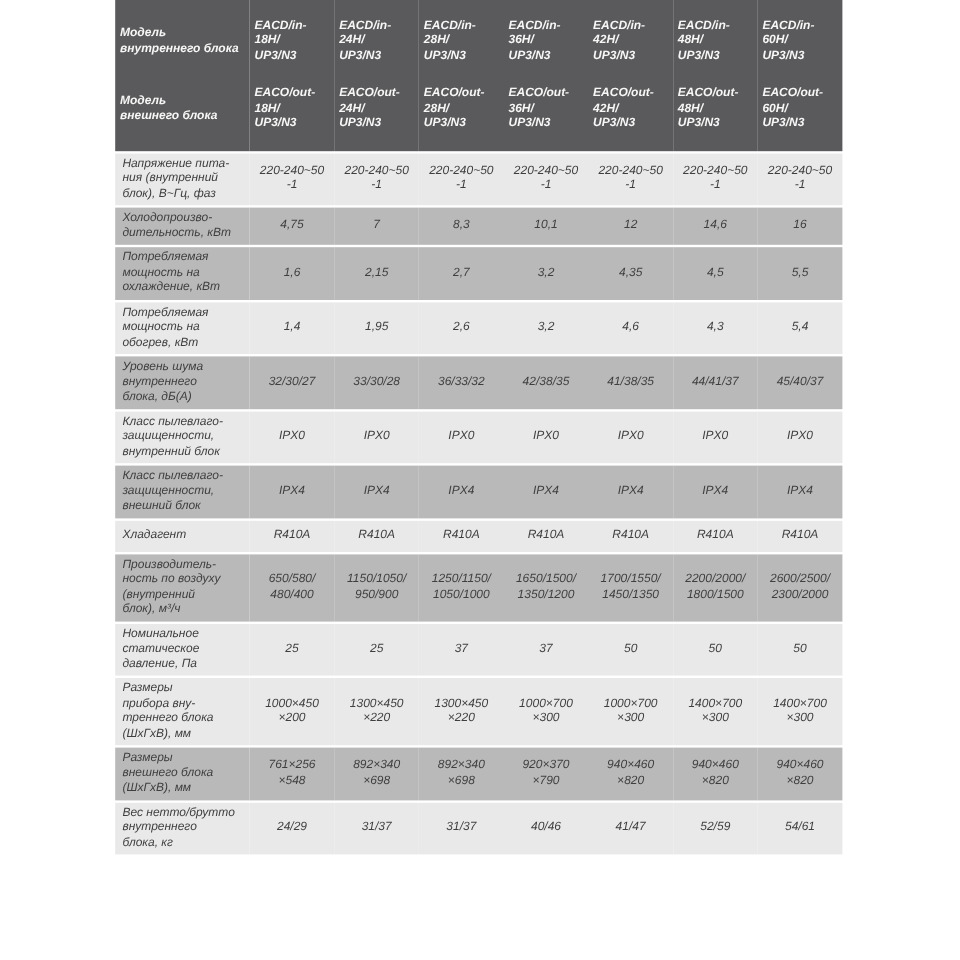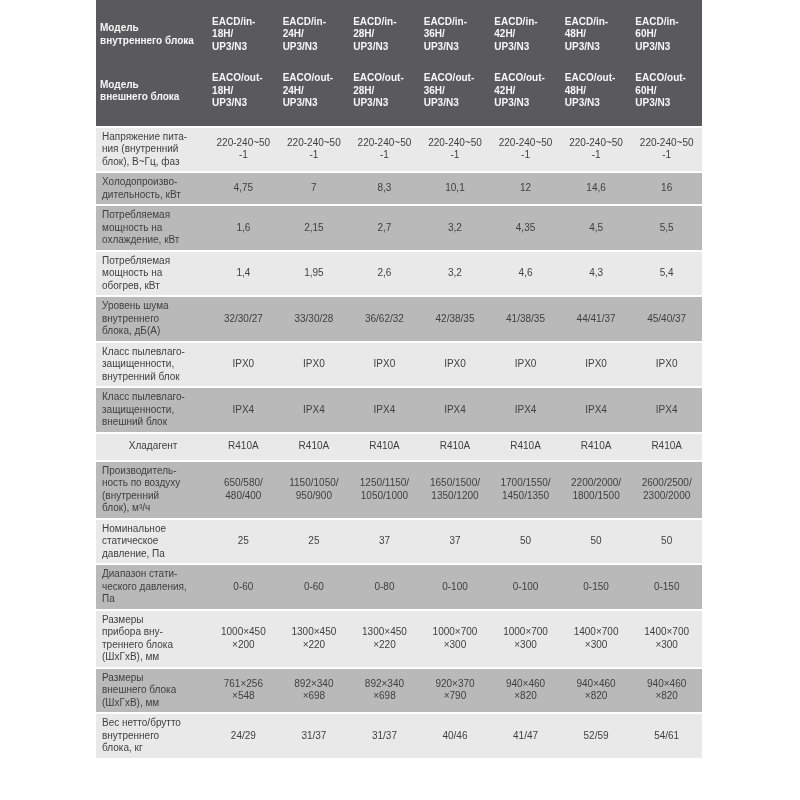--- a/index.html
+++ b/index.html
@@ -9,20 +9,21 @@
     width: 800px;
     height: 800px;
     font-family: "Liberation Sans", sans-serif;
     overflow: hidden;
   }
   .page {
     position: relative;
     width: 800px;
     height: 800px;
     background: #ffffff;
+    font-style: italic;
   }
   .table-wrap {
     position: absolute;
     left: 96px;
     top: -2px;
     width: 606px;
   }
   table.spec {
     width: 606px;
     table-layout: fixed;
@@ -61,21 +62,21 @@
   
   tr.dark  td { background: var(--row-dark, #b9b9b9); }
   tr.light td { background: var(--row-light, #e9e9e9); }
   td.label-cell {
     text-align: left;
     padding-left: 6px;
   }
   td.value-cell {
     text-align: center;
   }
-  tr.r-single td { height: 20px; text-align: center; }
+  tr.r-single td { height: 20px; }
 </style>
 </head>
 <body>
 
 <div class="page">
   <div class="table-wrap">
     <table class="spec">
       <colgroup>
         <col class="c-label">
         <col class="c-val">
@@ -205,21 +206,21 @@
             <td class="value-cell">4,6</td>
             <td class="value-cell">4,3</td>
             <td class="value-cell">5,4</td>
           </tr>
           <tr class="dark">
             <td class="label-cell">Уровень шума
 внутреннего
 блока, дБ(А)</td>
             <td class="value-cell">32/30/27</td>
             <td class="value-cell">33/30/28</td>
-            <td class="value-cell">36/62/32</td>
+            <td class="value-cell">36/33/32</td>
             <td class="value-cell">42/38/35</td>
             <td class="value-cell">41/38/35</td>
             <td class="value-cell">44/41/37</td>
             <td class="value-cell">45/40/37</td>
           </tr>
           <tr class="light">
             <td class="label-cell">Класс пылевлаго-
 защищенности,
 внутренний блок</td>
             <td class="value-cell">IPX0</td>
@@ -277,32 +278,20 @@
 статическое
 давление, Па</td>
             <td class="value-cell">25</td>
             <td class="value-cell">25</td>
             <td class="value-cell">37</td>
             <td class="value-cell">37</td>
             <td class="value-cell">50</td>
             <td class="value-cell">50</td>
             <td class="value-cell">50</td>
           </tr>
-          <tr class="dark">
-            <td class="label-cell">Диапазон стати-
-ческого давления,
-Па</td>
-            <td class="value-cell">0-60</td>
-            <td class="value-cell">0-60</td>
-            <td class="value-cell">0-80</td>
-            <td class="value-cell">0-100</td>
-            <td class="value-cell">0-100</td>
-            <td class="value-cell">0-150</td>
-            <td class="value-cell">0-150</td>
-          </tr>
           <tr class="light">
             <td class="label-cell">Размеры
 прибора вну-
 треннего блока
 (ШхГхВ), мм</td>
             <td class="value-cell">1000×450
 ×200</td>
             <td class="value-cell">1300×450
 ×220</td>
             <td class="value-cell">1300×450

